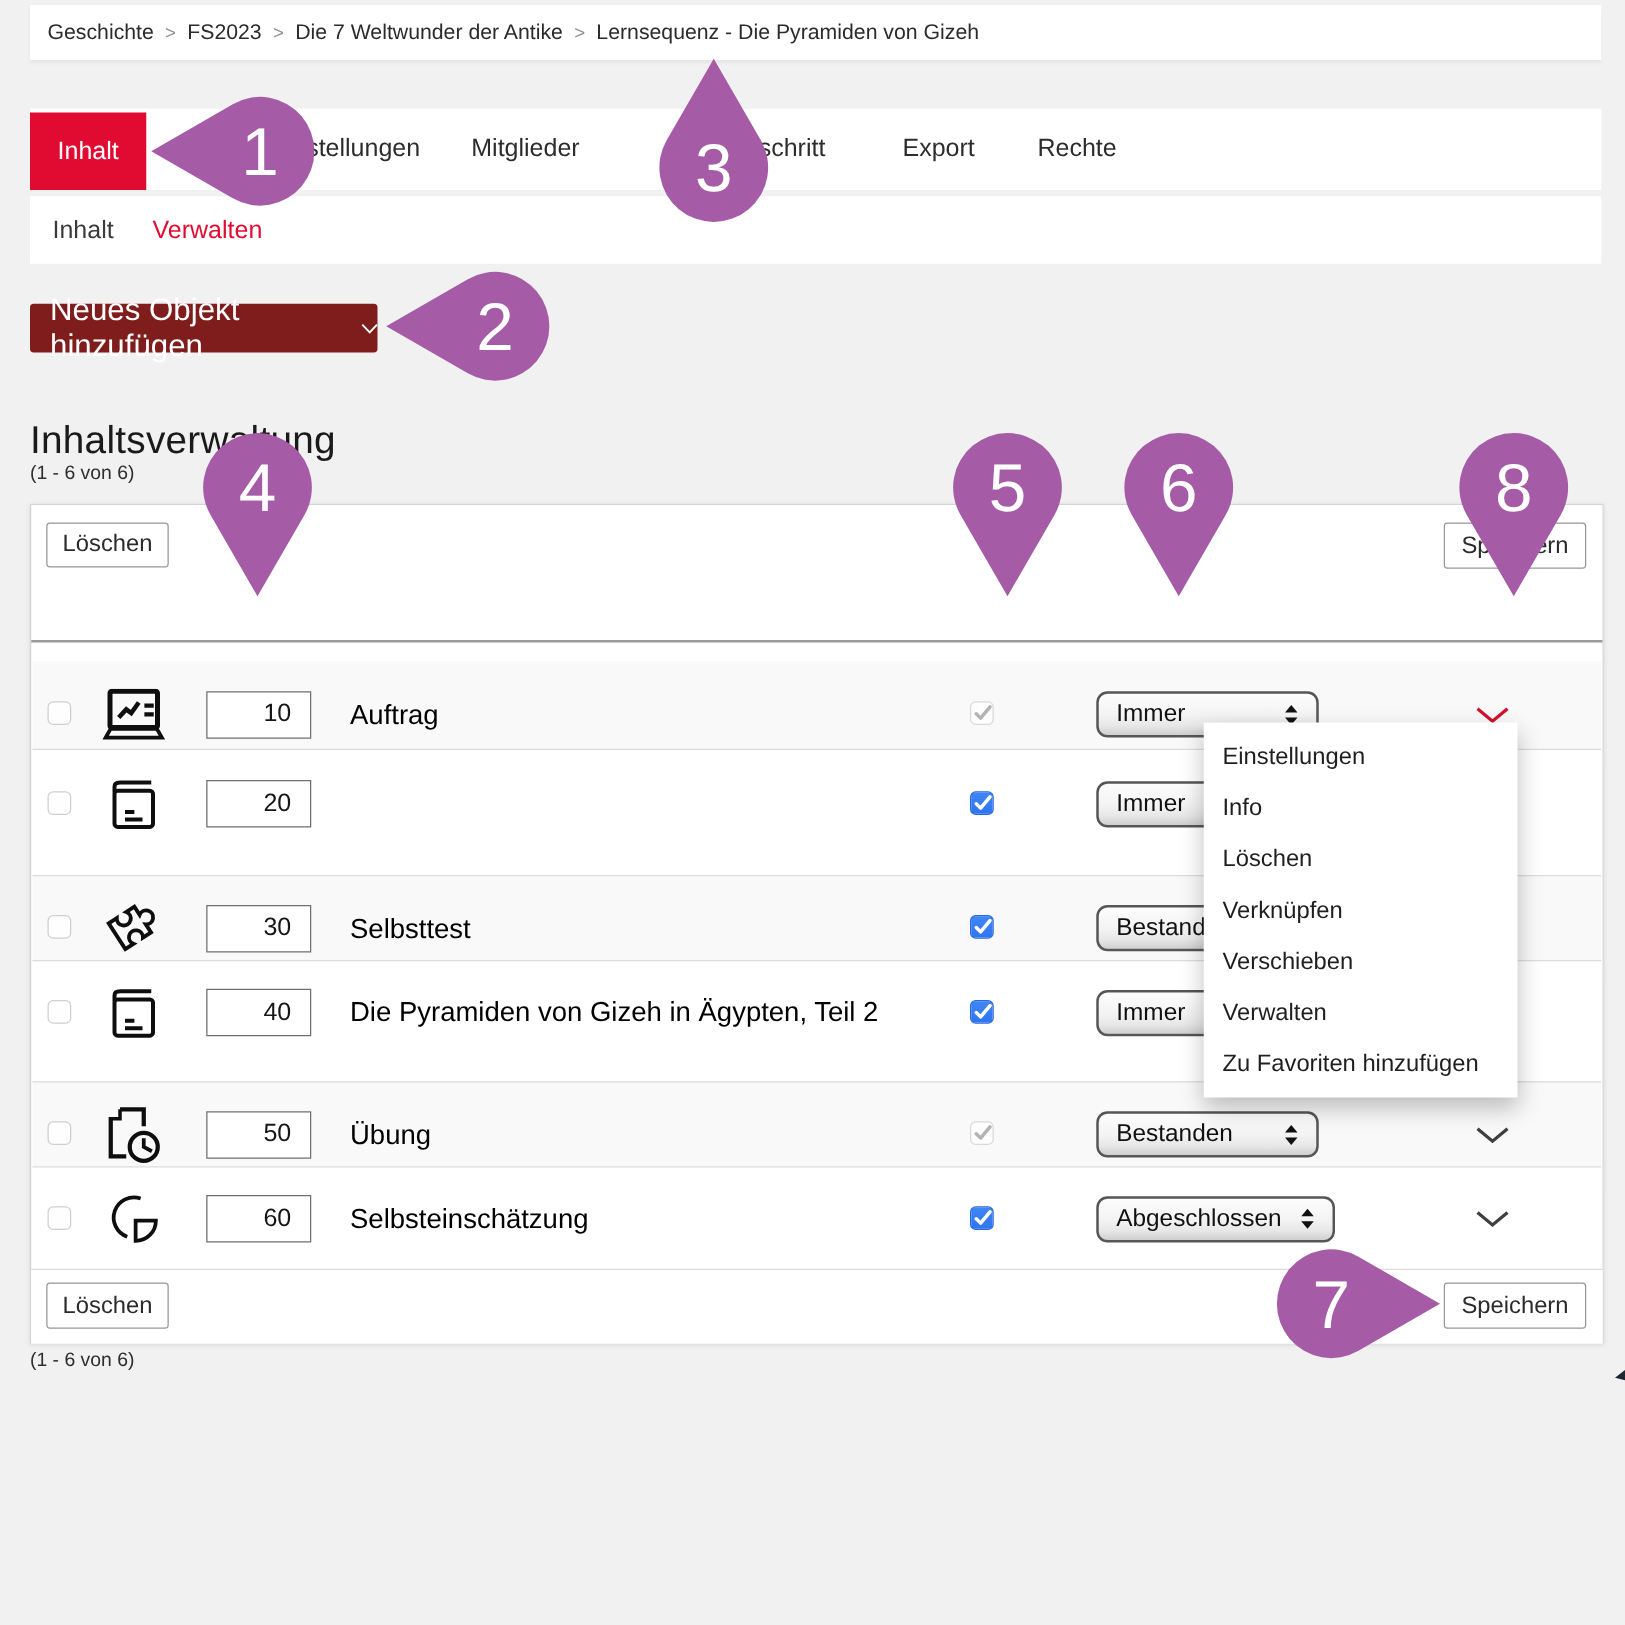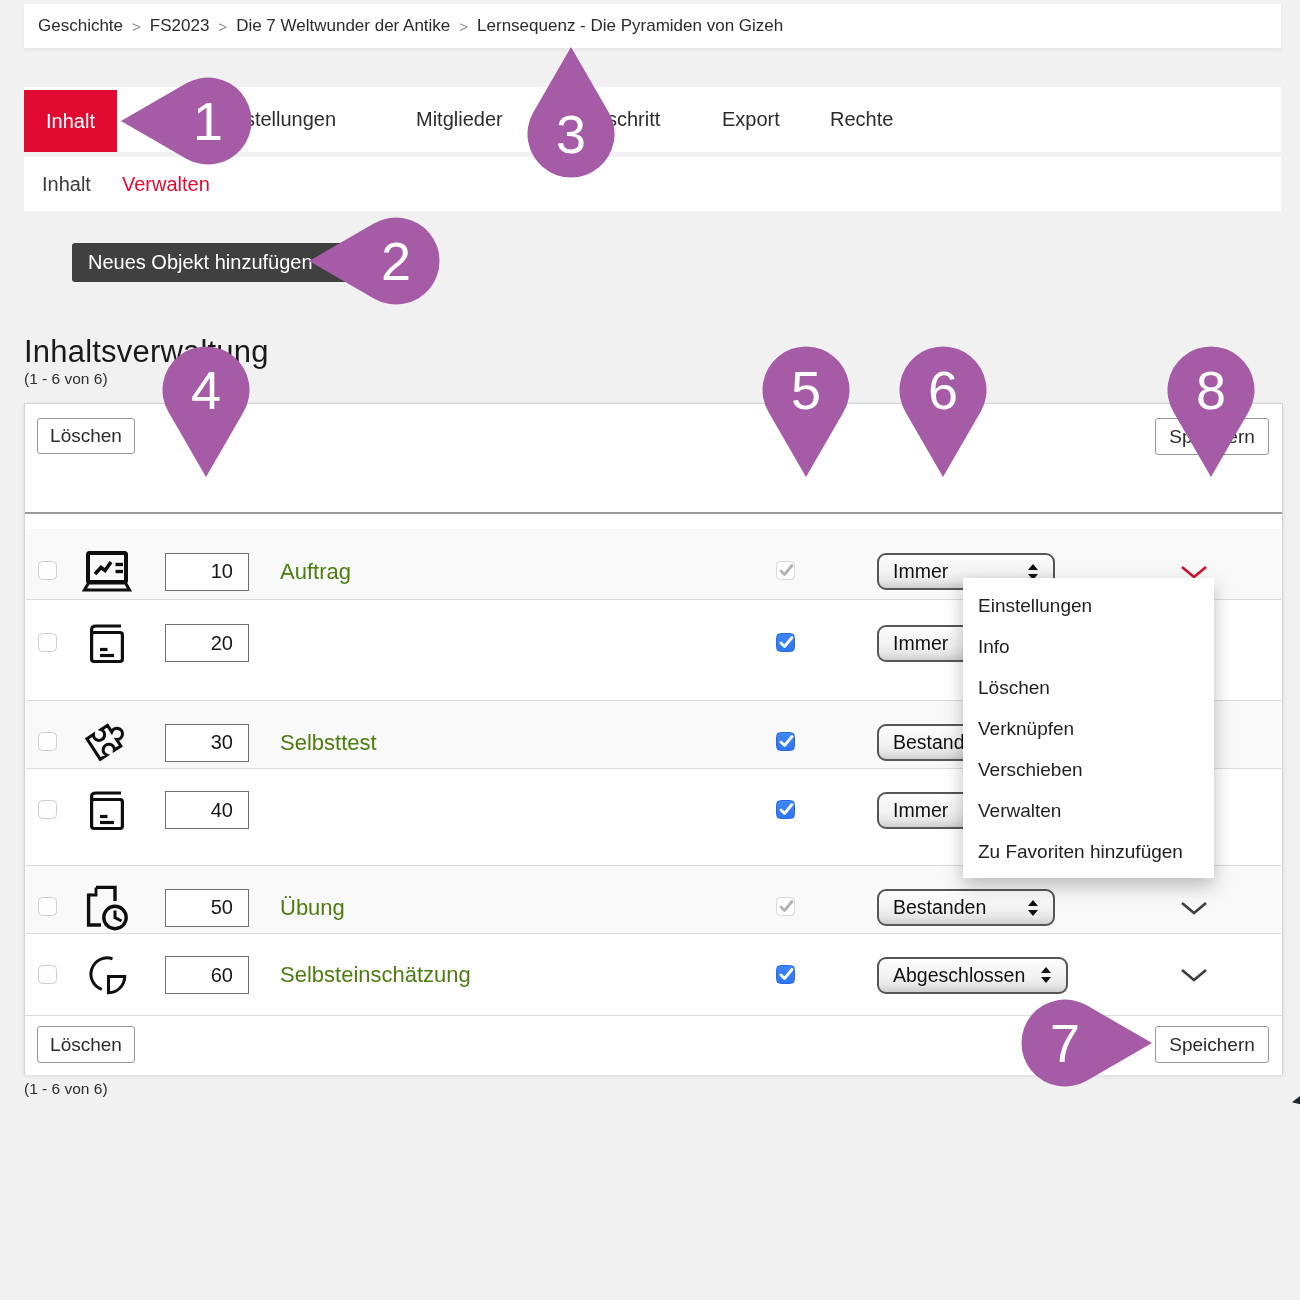--- a/index.html
+++ b/index.html
@@ -46,23 +46,23 @@
   }
   .subtab {
     position:absolute; top:0; height:54px; line-height:54px;
     font-size:20px; color:#3a3a3a; white-space:pre; cursor:pointer;
   }
   .subtab.active { color:#e10b32; }
 
   
   #add-btn {
     left:24px; top:243px; width:278px; height:39px;
-    background:#404040; border-radius:3px; color:#fff;
+    background:#7f1d1d; border-radius:3px; color:#fff;
     display:flex; align-items:center;
-    padding-left:16px; font-size:20px; cursor:pointer;margin-left:48px;
+    padding-left:16px; font-size:25px; cursor:pointer;
   }
   #add-btn svg { margin-left:12px; }
 
   
   #page-title { left:24px; top:334px; font-size:31px; font-weight:400; color:#1a1a1a; letter-spacing:0.2px; }
   #range-top  { left:24px; top:370px; font-size:15.5px; color:#2e2e2e; }
   #range-bottom { left:24px; top:1080px; font-size:15.5px; color:#2e2e2e; }
 
   
   #table {
@@ -93,21 +93,21 @@
     border:1px solid #2a68e0;
     background:linear-gradient(180deg,#3f86f6 0%, #2e75f0 100%);
   }
   .ckbox svg { position:absolute; left:1.5px; top:2px; }
 
   .pos-input {
     position:absolute; width:84px; height:38px; background:#fff;
     border:1.5px solid #6f6f6f; font-size:20px; color:#161616;
     text-align:right; padding-right:15px; font-family:"Liberation Sans",sans-serif;
   }
-  .row-title { position:absolute; font-size:22px; color:#4d7c0f; white-space:pre; }
+  .row-title { position:absolute; font-size:22px; color:#000000; white-space:pre; }
   .row-icon { position:absolute; }
 
   .selectbox {
     position:absolute; width:178px; height:37px;
     border:2px solid #565656; border-radius:9px;
     background:linear-gradient(180deg,#fdfdfd 0%,#f3f3f3 52%,#e7e7e7 78%,#cfcfcf 100%);
     display:flex; align-items:center;
     padding-left:14px; font-size:19.5px; color:#111; cursor:pointer;
     white-space:pre;
   }
@@ -152,21 +152,21 @@
     <span class="crumb">FS2023</span>
     <span class="crumb-sep">&gt;</span>
     <span class="crumb">Die 7 Weltwunder der Antike</span>
     <span class="crumb-sep">&gt;</span>
     <span class="crumb">Lernsequenz - Die Pyramiden von Gizeh</span>
   </div>
 
 <div id="tabbar" class="abs">
   <div id="tab-active">Inhalt</div>
 <span class="tab" style="left: 192px;">Einstellungen</span>
-    <span class="tab" style="left: 392px;">Mitglieder</span>
+    <span class="tab" style="left: 353px;">Mitglieder</span>
     <span class="tab" style="left: 514px;">Lernfortschritt</span>
     <span class="tab" style="left: 698px; text-align: center;">Export</span>
     <span class="tab" style="left: 806px;">Rechte</span>
   </div>
 
 <div id="subtabbar" class="abs">
     <span class="subtab" style="left: 18px;">Inhalt</span>
     <span class="subtab active" style="left: 98px;">Verwalten</span>
   </div>
 
@@ -246,20 +246,21 @@
         <div class="ckbox" style="left: 12px; top: 30.5px;"></div>
         <div class="row-icon" style="left: 62px; top: 19px;"><svg width="38" height="44" viewBox="0 0 38 44">
     <g fill="none" stroke="#0e0e0e" stroke-width="3.2">
       <path d="M3.6,13 L3.6,8.5 Q3.6,5 8,5 L33,5"></path>
       <rect x="3.6" y="11.5" width="30.8" height="29" rx="2.5"></rect>
       <line x1="12" y1="28.5" x2="19.5" y2="28.5"></line>
       <line x1="12" y1="34.5" x2="26" y2="34.5"></line>
     </g>
   </svg></div>
         <input class="pos-input" value="40" style="left: 139px; top: 22px;">
+        <span class="row-title" style="left: 254px; top: 28px;">Die Pyramiden von Gizeh in Ägypten, Teil 2</span>
         <div class="ckbox blue" style="left: 750px; top: 30.5px;">
           <svg width="15" height="13" viewBox="0 0 15 13">
             <polyline points="2,7 5.5,10.5 13,1.5" fill="none" stroke="#ffffff" stroke-width="2.8" stroke-linecap="round" stroke-linejoin="round"></polyline>
           </svg>
         </div>
         <div class="selectbox" style="left: 851px; top: 22.5px;"><span>Immer</span><span class="spin"><span class="tri-up"></span><span class="tri-dn"></span></span></div>
       </div>
       <div class="row odd row-sep" style="top: 446px; height: 83px;">
         <div class="ckbox" style="left: 12px; top: 31px;"></div>
         <div class="row-icon" style="left: 58px; top: 17.5px;"><svg width="46" height="48" viewBox="0 0 46 48">

